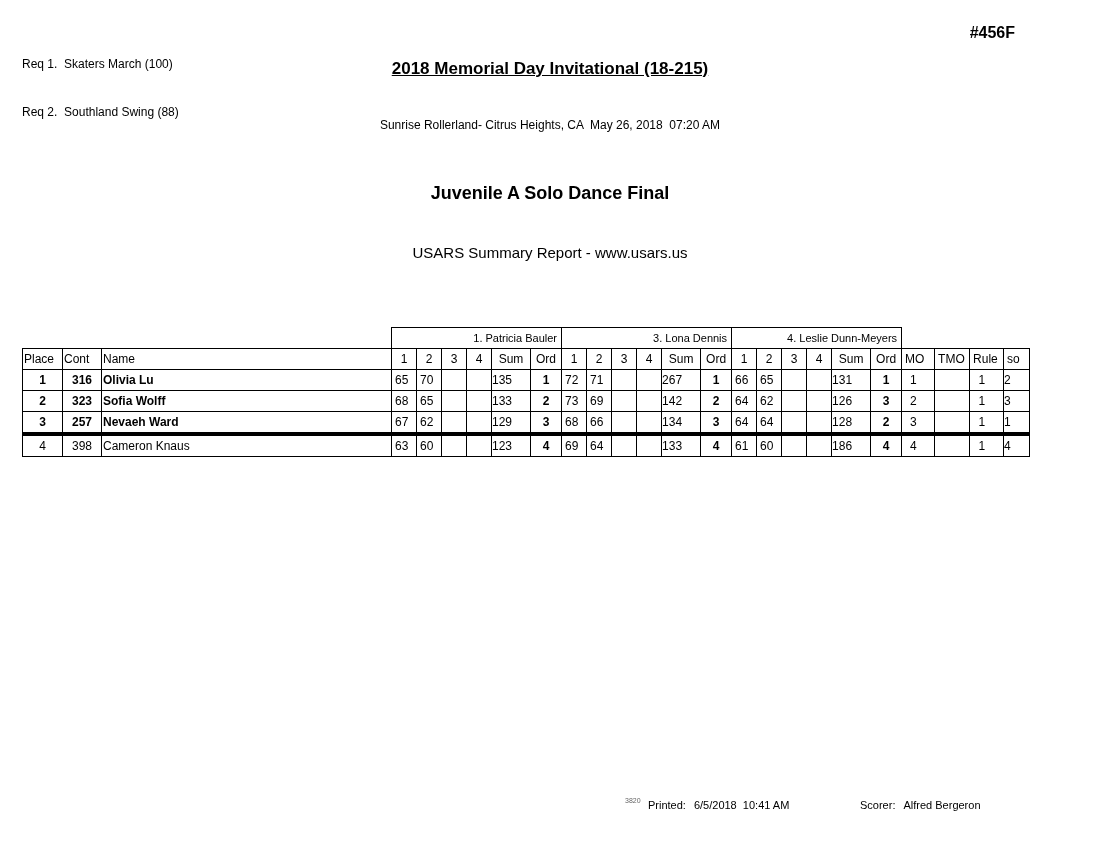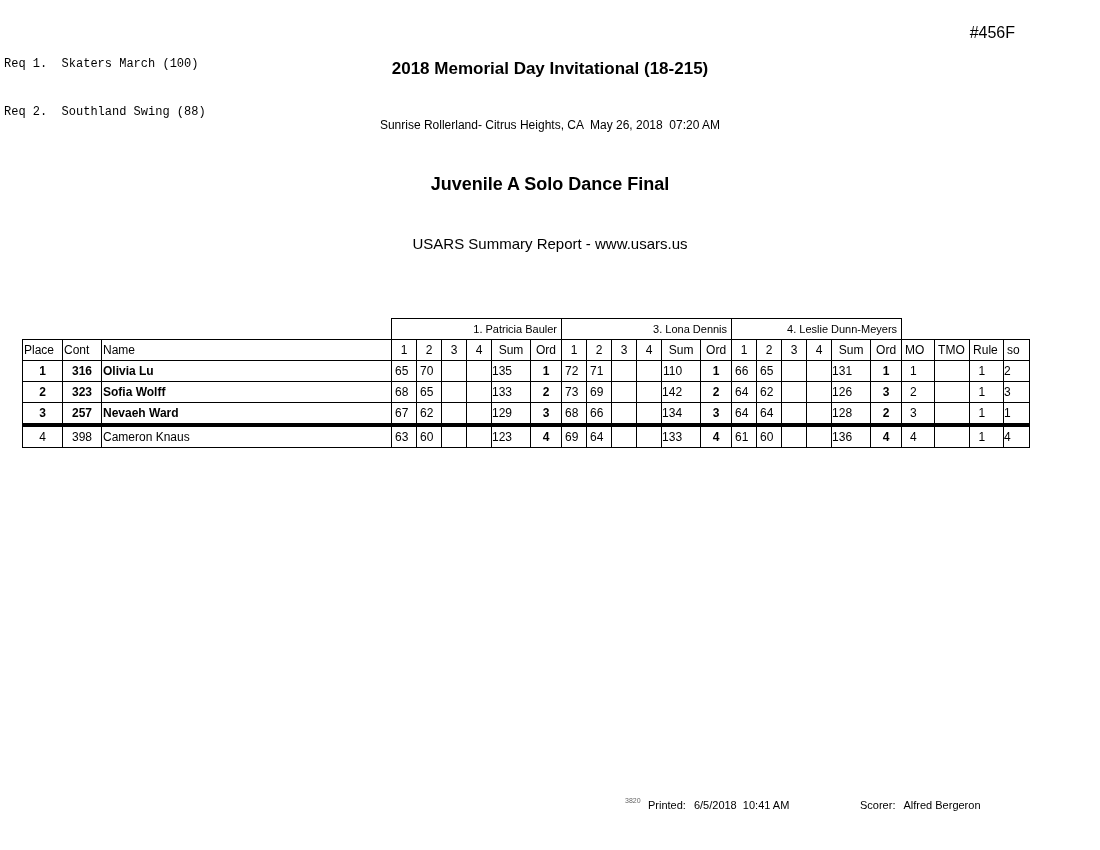--- a/index.html
+++ b/index.html
@@ -1,26 +1,26 @@
 <!DOCTYPE html>
 <html><head>
 <meta charset="utf-8">
 <style>
   html, body { margin: 0; padding: 0; }
   body {
     width: 1100px; height: 850px; background: #ffffff; color: #000000;
     font-family: "Liberation Sans", "DejaVu Sans", sans-serif;
     position: relative; overflow: hidden;
   }
-  .req { position: absolute; left: 4px; top: 24px; font-size: 12px; line-height: 16px; white-space: pre; font-family: Liberation Mono, monospace; }
-  .code { position: absolute; right: 85px; top: 24px; font-size: 16px; font-weight: normal; }
+  .req { position: absolute; left: 22px; top: 24px; font-size: 12px; line-height: 16px; white-space: pre; }
+  .code { position: absolute; right: 85px; top: 24px; font-size: 16px; font-weight: bold; }
   .titles { padding-top: 22px; text-align: center; white-space: pre; }
-  .t1 { font-size: 17px; font-weight: bold; line-height: 21px; }
+  .t1 { font-size: 17px; font-weight: bold; line-height: 21px; text-decoration: underline; }
   .t2 { font-size: 12px; line-height: 20px; }
-  .t3 { font-size: 18px; font-weight: bold; line-height: 23px; margin-top: 2px; }
+  .t3 { font-size: 18px; font-weight: bold; line-height: 23px; margin-top: 11px; }
   .t4 { font-size: 15px; line-height: 20px; margin-top: 2px; }
 
   table { border-collapse: collapse; table-layout: fixed; margin: 28px 0 0 22px; font-size: 12px; }
   th, td { border: 1px solid #000; height: 20px; padding: 0; font-weight: normal; white-space: nowrap; overflow: hidden; }
   th.nb { border: none; }
   th.judge-name { text-align: right; padding: 0 4px; font-size: 11px; height: 18px; }
   th.hl, td.name { text-align: left; padding: 0 1px; }
   th.hl2 { text-align: left; padding: 0 3px; }
   th.hc, td.ctr { text-align: center; }
   td.score { text-align: left; padding-left: 3px; }
@@ -134,21 +134,21 @@
           <td class="score">65</td>
           <td class="score">70</td>
           <td class="score"></td>
           <td class="score"></td>
           <td class="sum">135</td>
           <td class="ctr b">1</td>
           <td class="score">72</td>
           <td class="score">71</td>
           <td class="score"></td>
           <td class="score"></td>
-          <td class="sum">110</td>
+          <td class="sum">267</td>
           <td class="ctr b">1</td>
           <td class="score">66</td>
           <td class="score">65</td>
           <td class="score"></td>
           <td class="score"></td>
           <td class="sum">131</td>
           <td class="ctr b">1</td>
           <td class="moc">1</td>
           <td class="score"></td>
           <td class="sum">1</td>
@@ -221,21 +221,21 @@
           <td class="score">69</td>
           <td class="score">64</td>
           <td class="score"></td>
           <td class="score"></td>
           <td class="sum">133</td>
           <td class="ctr b">4</td>
           <td class="score">61</td>
           <td class="score">60</td>
           <td class="score"></td>
           <td class="score"></td>
-          <td class="sum">136</td>
+          <td class="sum">186</td>
           <td class="ctr b">4</td>
           <td class="moc">4</td>
           <td class="score"></td>
           <td class="sum">1</td>
           <td class="sum">4</td>
         </tr>
       </tbody>
   </table>
 
   <div class="footer">

